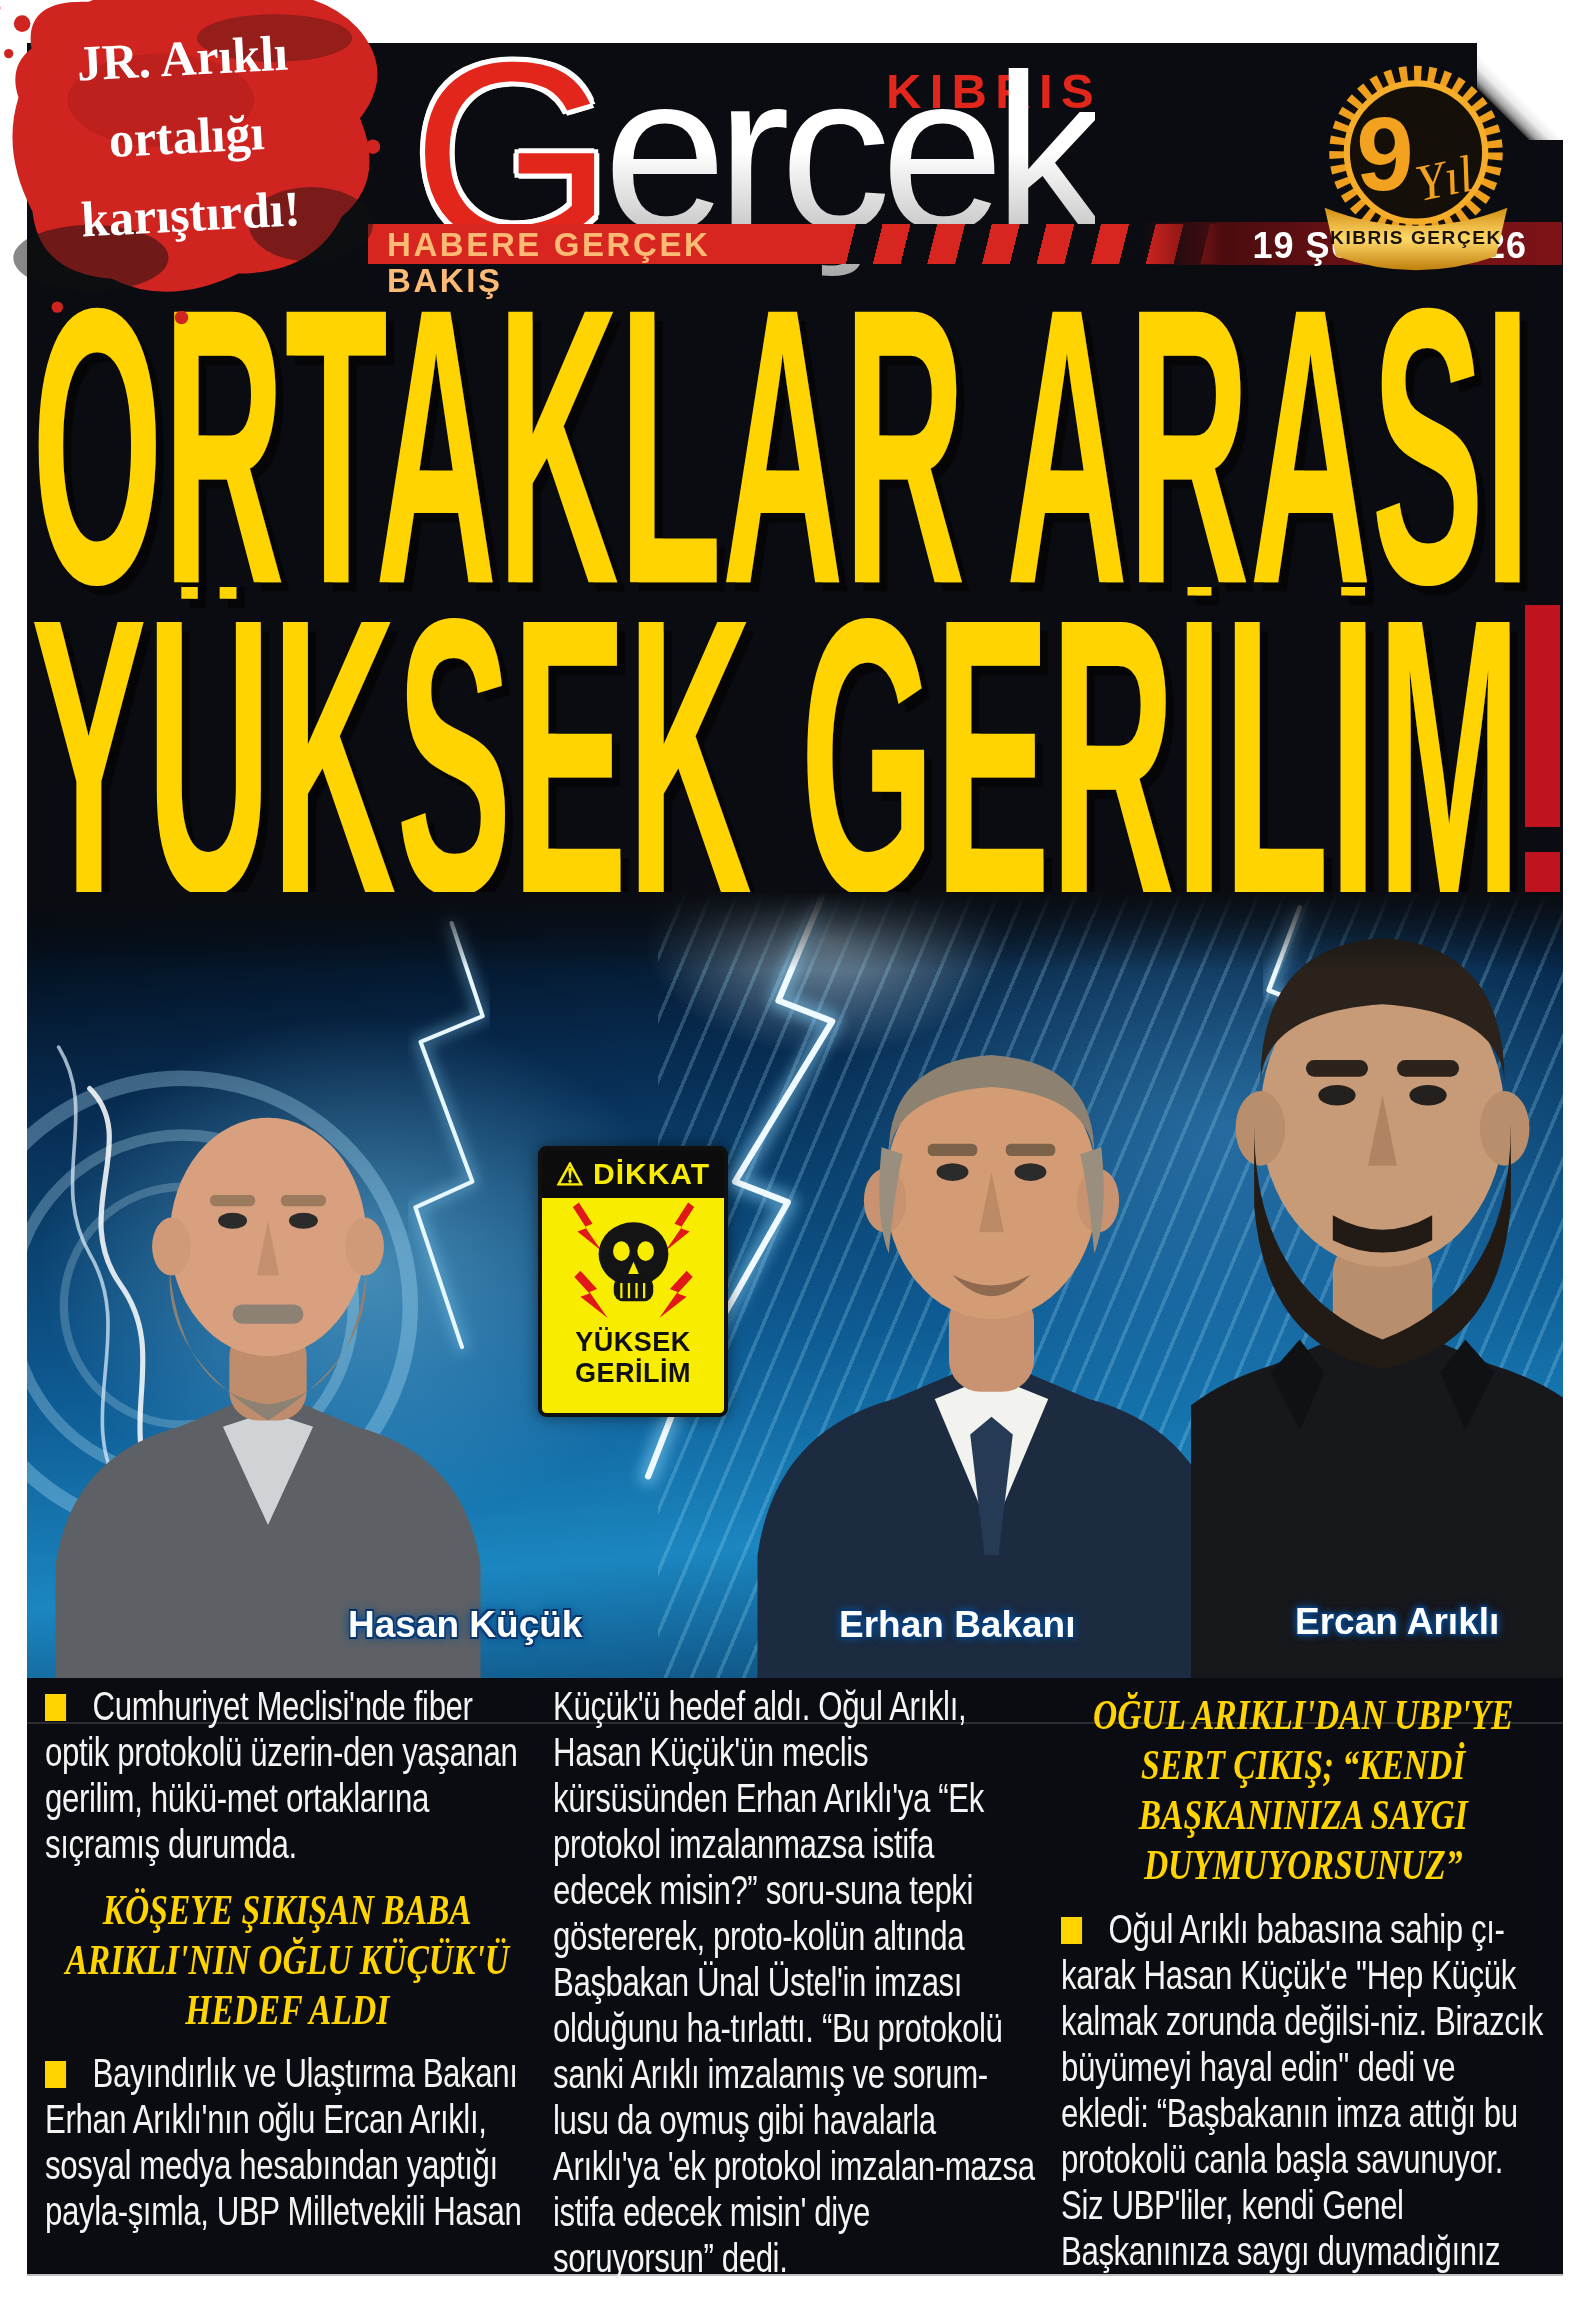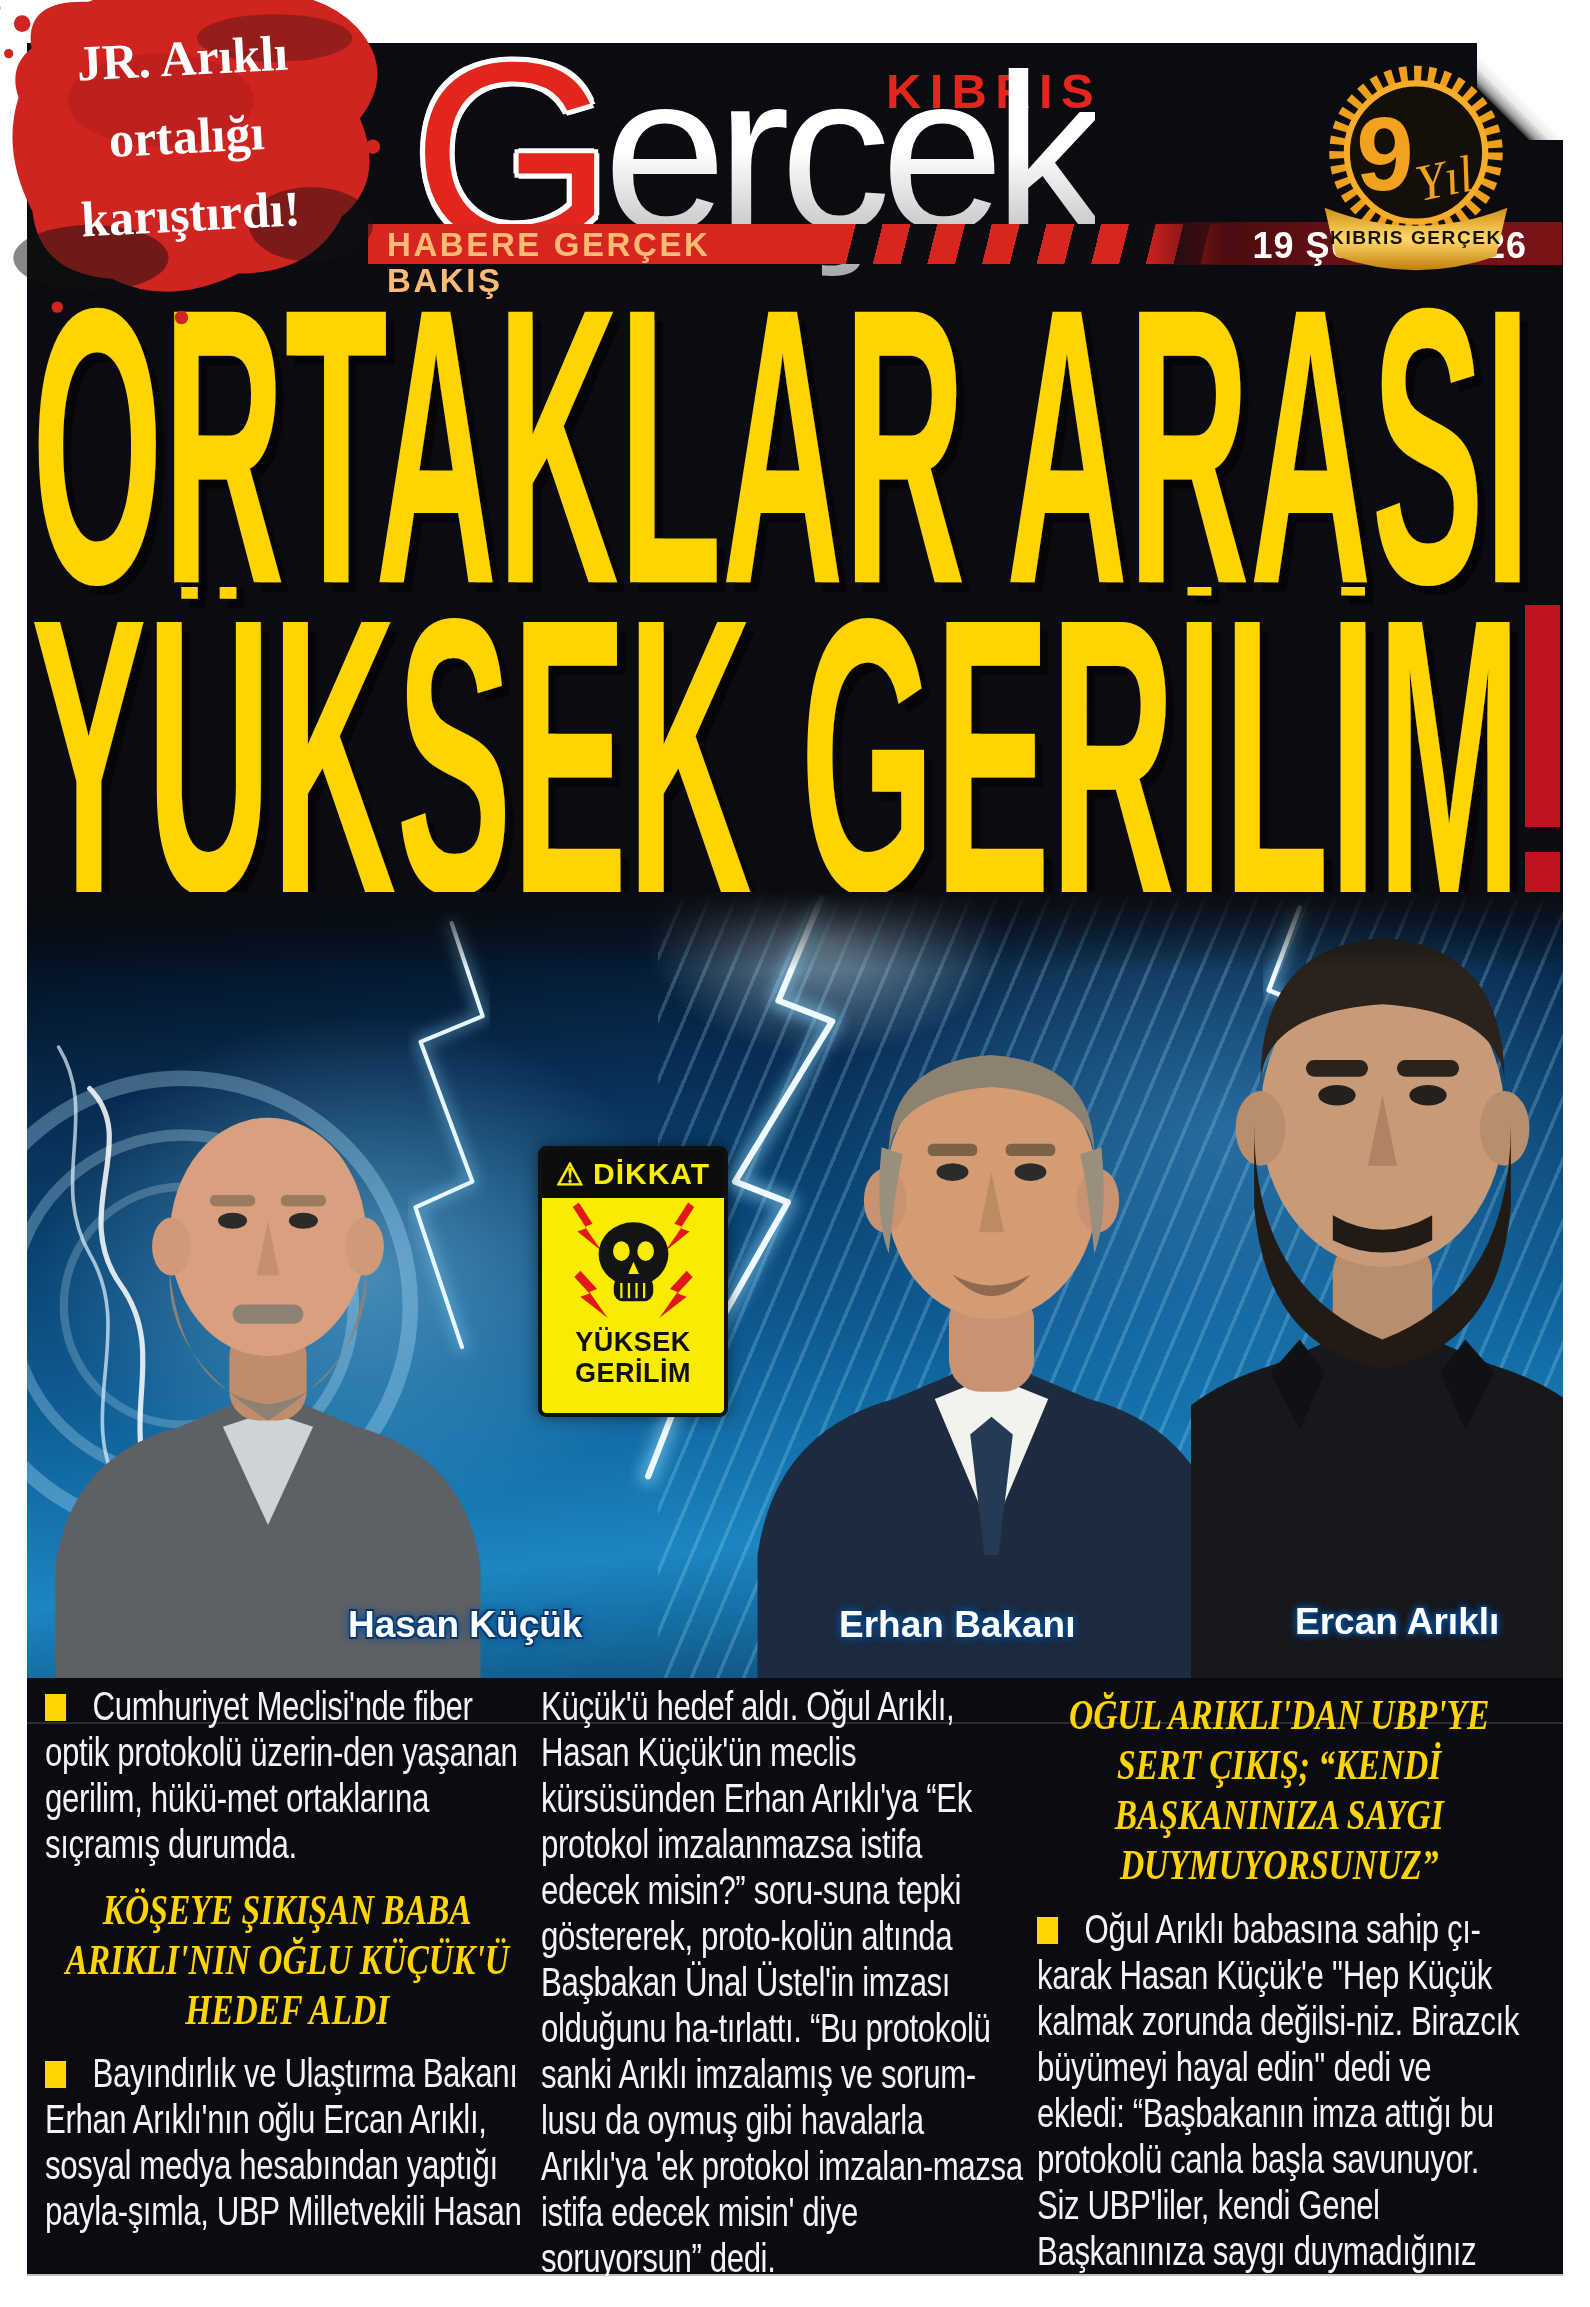--- a/index.html
+++ b/index.html
@@ -59,21 +59,21 @@
         border:4.7px solid #101010;border-radius:8.3px;box-shadow:0 0 15.5px rgba(0,0,0,.5);
         display:flex;flex-direction:column;align-items:center;}
   .w-head{width:100%;height:48px;background:#0c0c0c;border-radius:3.1px 3.1px 0 0;display:flex;
         align-items:center;justify-content:center;gap:8.3px;color:#f8ec00;font-weight:bold;
         font-size:30px;letter-spacing:1px;}
   .w-tri{font-size:31px;line-height:31px;}
   .w-text{font-weight:bold;font-size:27px;line-height:31px;color:#101010;text-align:center;
         letter-spacing:0.5px;}
   
   .crease{position:absolute;left:0;top:1679px;width:100%;height:1.6px;background:rgba(210,210,210,.16);}
-  .columns{position:absolute;left:17.6px;top:1640px;width:1500px;height:595px;display:flex;gap:12px;}
+  .columns{position:absolute;left:17.6px;top:1640px;width:1500px;height:595px;display:flex;gap:24px;}
   .col{width:484px;overflow:hidden;}
   .colinner{width:621px;transform:scaleX(.78);transform-origin:left top;}
   .body-p{margin:0 0 17.6px 0;font-size:40px;line-height:46px;color:#f4f4f4;letter-spacing:-0.5px;}
   .bullet{display:inline-block;width:27px;height:27px;background:#ffd400;margin-right:34px;
         transform:translateY(1px);}
   .subhead{margin:7.2px 0 15.5px 0;font-family:"Liberation Serif",serif;font-style:italic;
         font-weight:bold;color:#ffd400;font-size:43px;line-height:50px;text-align:center;}
 </style>
 </head>
 <body>

